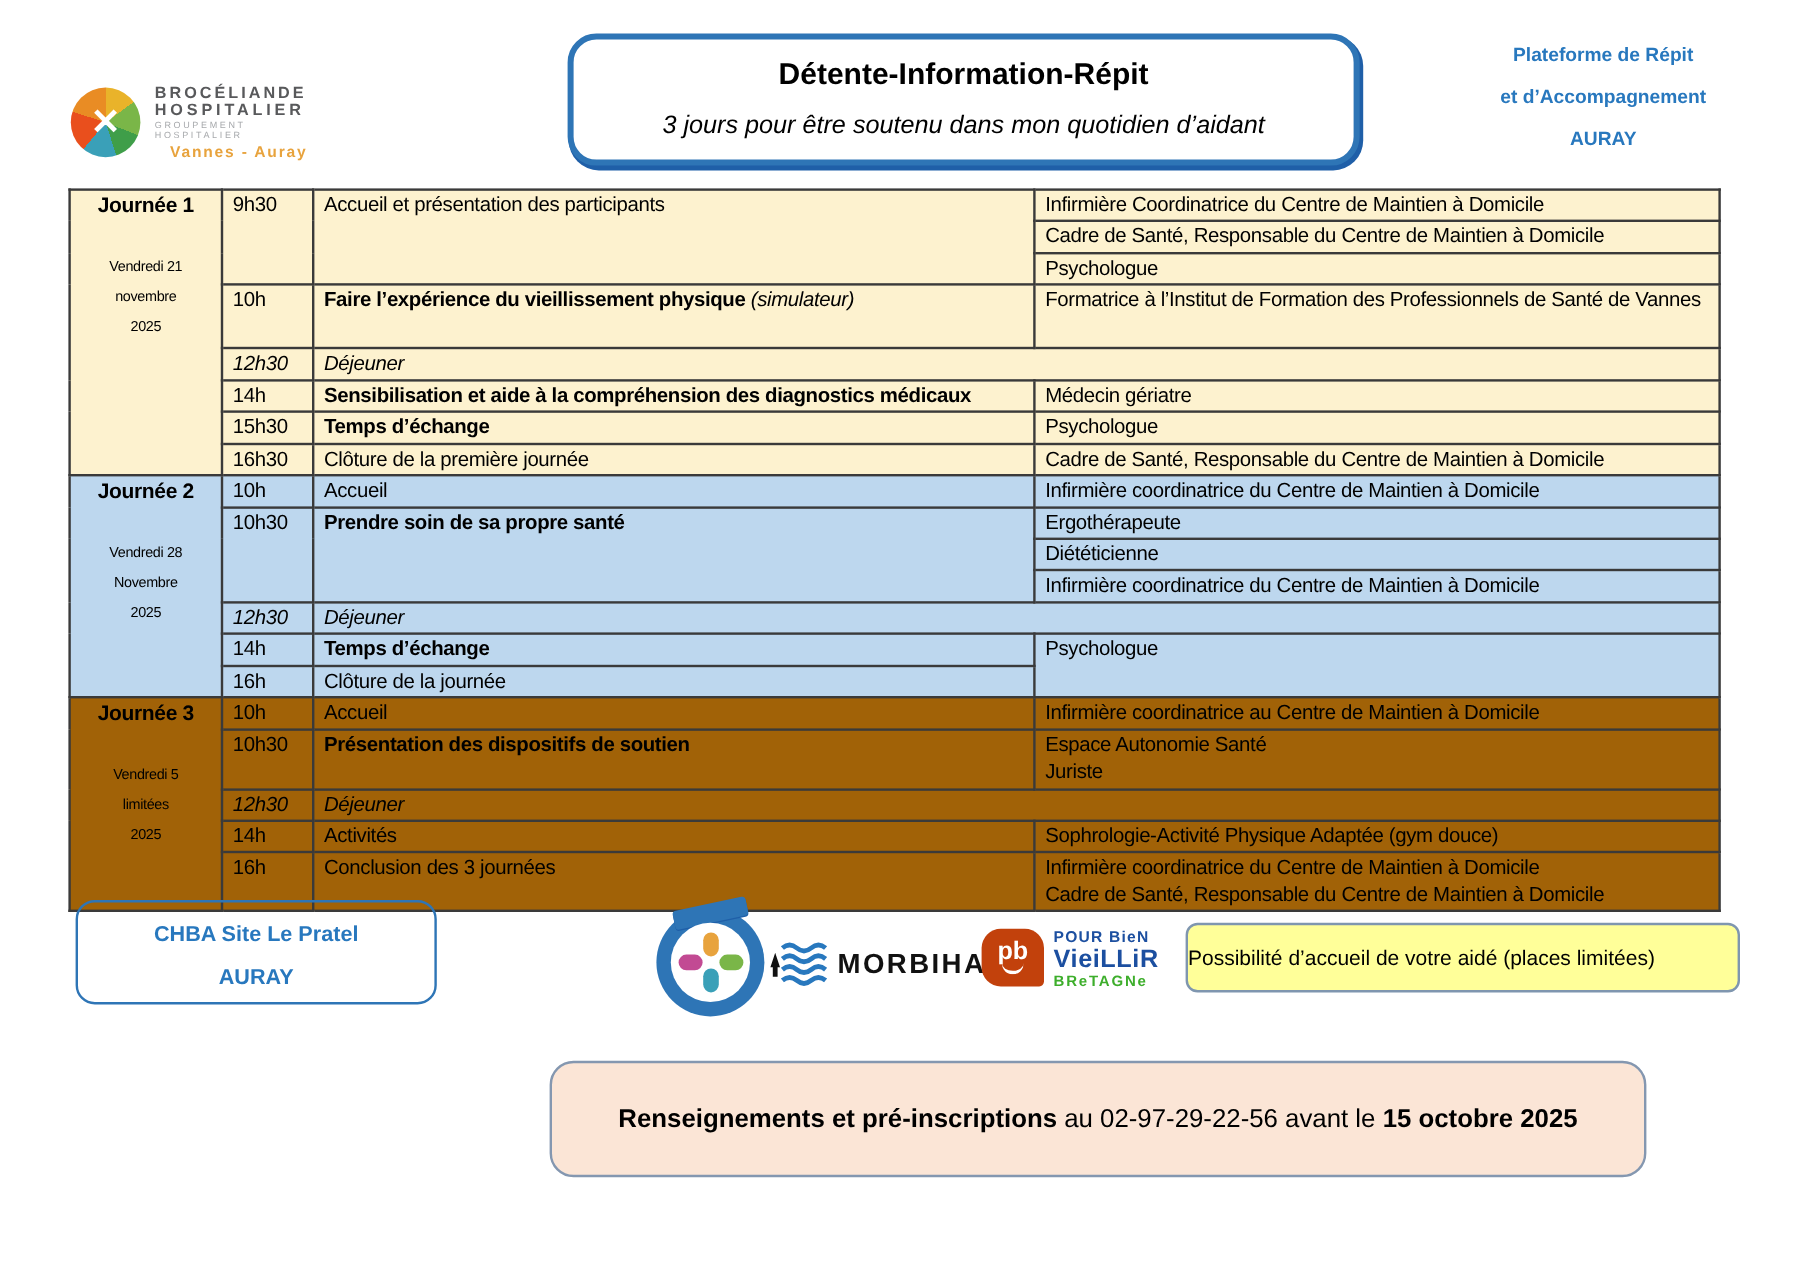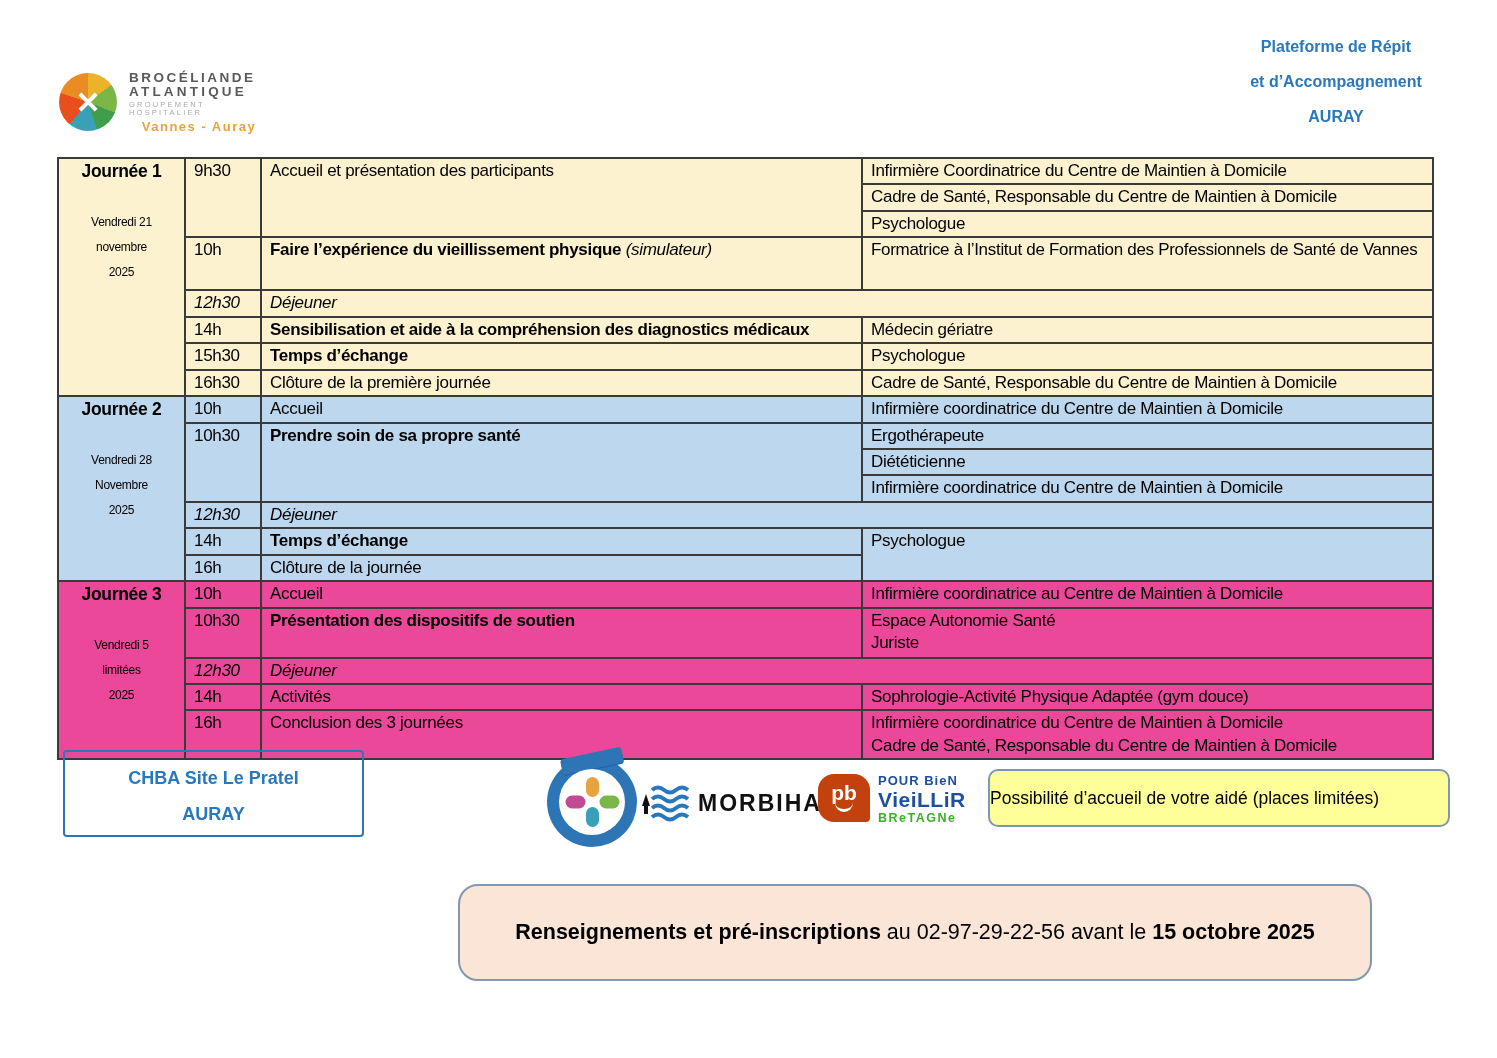--- a/index.html
+++ b/index.html
@@ -29,30 +29,30 @@
   .platform { position:absolute; left:1230px; top:38px; width:212px; text-align:center;
     color:#2878be; font-weight:600; font-size:16px; }
   .platform div { margin-bottom:17px; }
 
   
   table.schedule { position:absolute; left:57px; top:157px; border-collapse:collapse; table-layout:fixed; }
   table.schedule td { border:2px solid #3a3a3a; font-size:17px; letter-spacing:-0.3px;
     padding:1px 8px 1px 8px; vertical-align:top; line-height:1.32; }
   .d1 td { background:#fdf2cf; }
   .d2 td { background:#bdd7ee; }
-  .d3 td { background:#ec4899; }
+  .d3 td { background:#a16207; }
   td.day-cell { text-align:center; vertical-align:top; padding-top:4px; }
   .day-label { font-weight:bold; font-size:17.5px; }
   .day-dates { margin-top:27px; line-height:25px; font-size:12px; }
   .b { font-weight:bold; }
   .i { font-style:italic; }
 
   
   .chba-box { position:absolute; left:63px; top:750px; width:301px; height:87px;
-    border:2px solid #2e75b6; border-radius:4px; text-align:center; color:#2878be; font-weight:bold; font-size:18px; }
+    border:2px solid #2e75b6; border-radius:16px; text-align:center; color:#2878be; font-weight:bold; font-size:18px; }
   .chba-box div:first-child { margin-top:16px; }
   .chba-box div:last-child { margin-top:15px; }
 
   .badge-logo { position:absolute; left:547px; top:757px; width:90px; height:90px; border-radius:50%;
     background:#2e75b6; }
   .badge-inner { position:absolute; left:12px; top:12px; width:66px; height:66px; border-radius:50%; background:#fff; }
   .badge-fig { position:absolute; width:13px; height:20px; border-radius:8px; }
   .bf1 { left:27px; top:8px;  background:#e8a33d; }
   .bf2 { left:27px; top:38px; background:#3aa0b8; }
   .bf3 { left:10px; top:23px; background:#c24a93; transform:rotate(90deg); }
@@ -89,26 +89,30 @@
 </style>
 </head>
 <body>
 
 <div class="page">
 
   <div class="gh-logo">
     <div class="gh-circle"></div>
     <div class="gh-text">
       <div class="gh-l1">BROCÉLIANDE</div>
-      <div class="gh-l2">ATLANTIQUE</div>
+      <div class="gh-l2">HOSPITALIER</div>
       <div class="gh-l3">GROUPEMENT HOSPITALIER</div>
       <div class="gh-l4">Vannes - Auray</div>
     </div>
   </div>
 
+  <div class="title-box">
+    <div class="title-main">Détente-Information-Répit</div>
+    <div class="title-sub">3 jours pour être soutenu dans mon quotidien d’aidant</div>
+  </div>
 
   <div class="platform">
     <div>Plateforme de Répit</div>
     <div>et d’Accompagnement</div>
     <div>AURAY</div>
   </div>
 
   <table class="schedule">
     <colgroup>
         <col style="width:127px">

